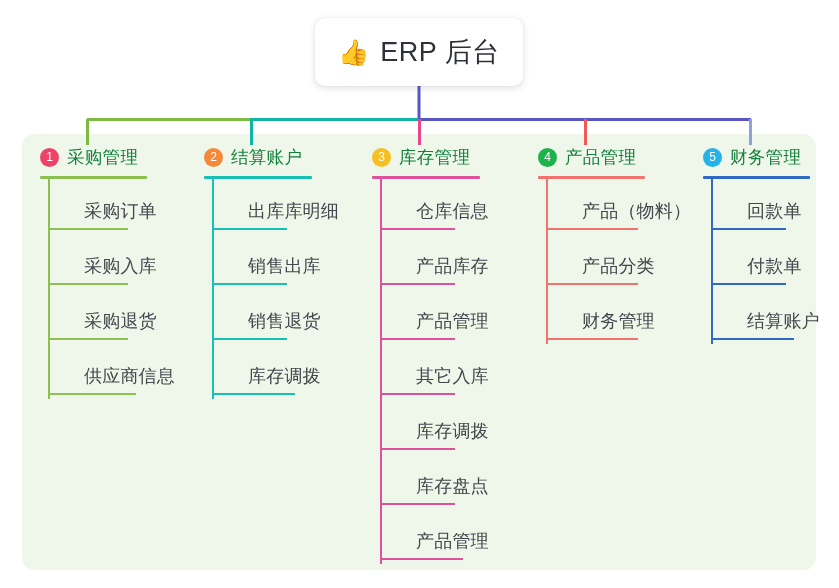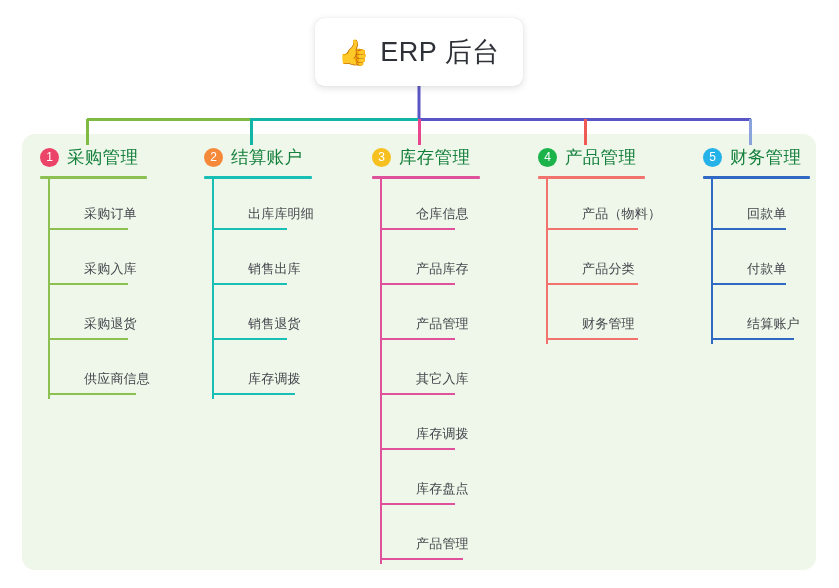--- a/index.html
+++ b/index.html
@@ -122,21 +122,21 @@
     top: 34px;
   }
   .leaf {
     position: relative;
     height: 55px;
   }
   .leaf-label {
     position: absolute;
     left: 36px;
     bottom: 11px;
-    font-size: 13px;
+    font-size: 18px;
     color: #44464d;
     white-space: nowrap;
     letter-spacing: 0.2px;
   }
   .leaf-rule {
     position: absolute;
     left: 0px;
     bottom: 4px;
     height: 1.6px;
     width: 80px;

